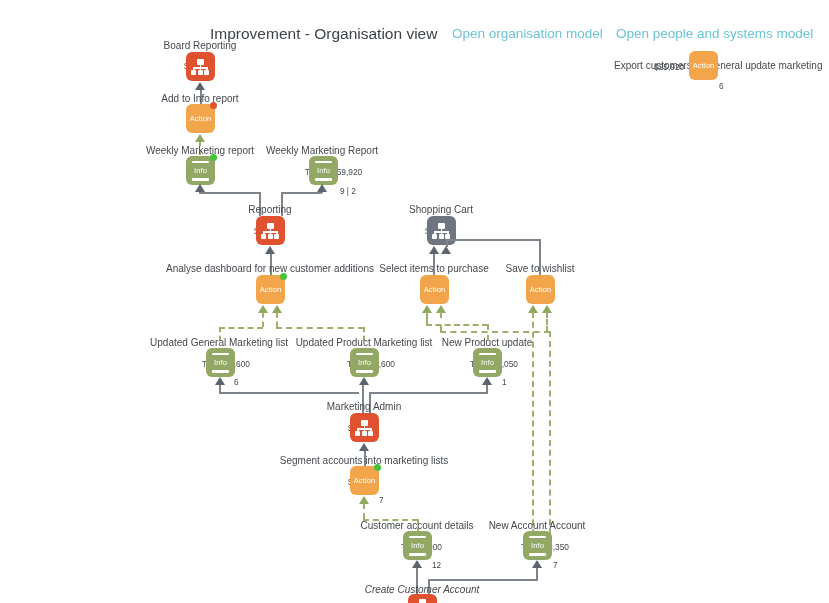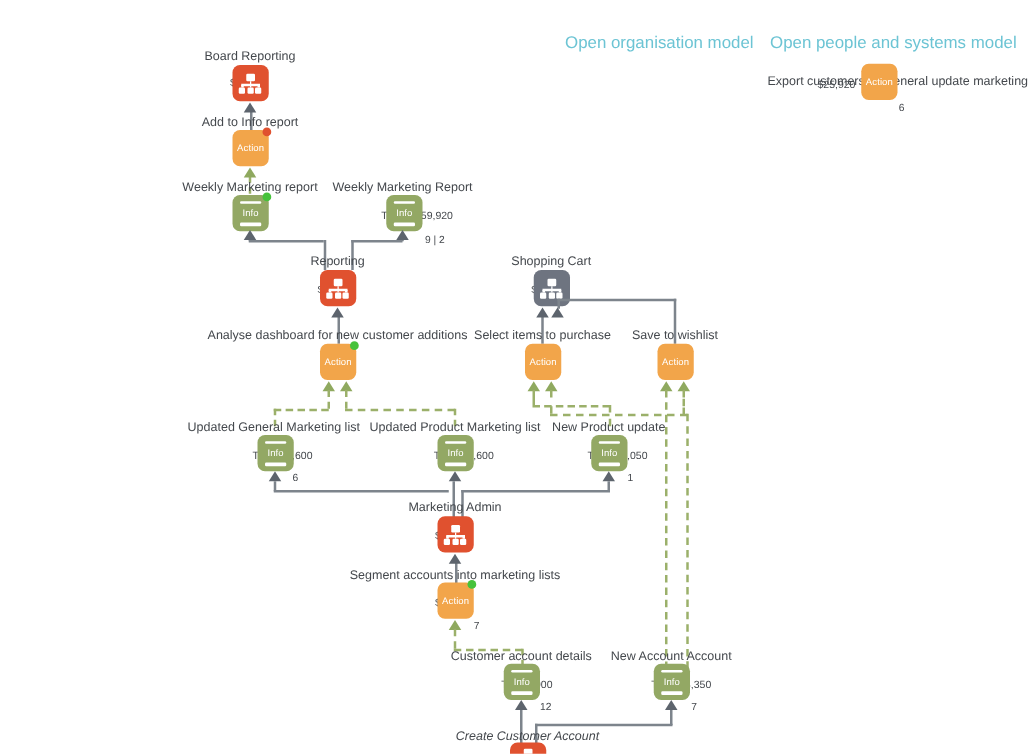--- a/index.html
+++ b/index.html
@@ -86,20 +86,21 @@
   }
   
   .cropnode{position:absolute;width:29px;height:22px;border-radius:6px;background:#e0512f;
     display:flex;align-items:flex-start;justify-content:center;overflow:hidden;}
 </style>
 </head>
 <body>
 
 <div id="canvas">
 
+  <div class="abs title" style="left:210px;top:25px;">Improvement - Organisation view</div>
   <div class="abs link" style="left:616px;top:26px;">Open people and systems model</div>
   <div class="abs link" style="left:452px;top:26px;">Open organisation model</div>
 
   <div class="abs lbl" style="left:614px;top:61px;">Export customers for general update marketing</div>
   <div class="abs money" style="left:654px;top:62px;">$25,920</div>
   <div class="node act" style="left:689px;top:51px;">
     <span class="cap">Action</span>
   </div>
   <div class="abs num" style="left:719px;top:82px;">6</div>
 

